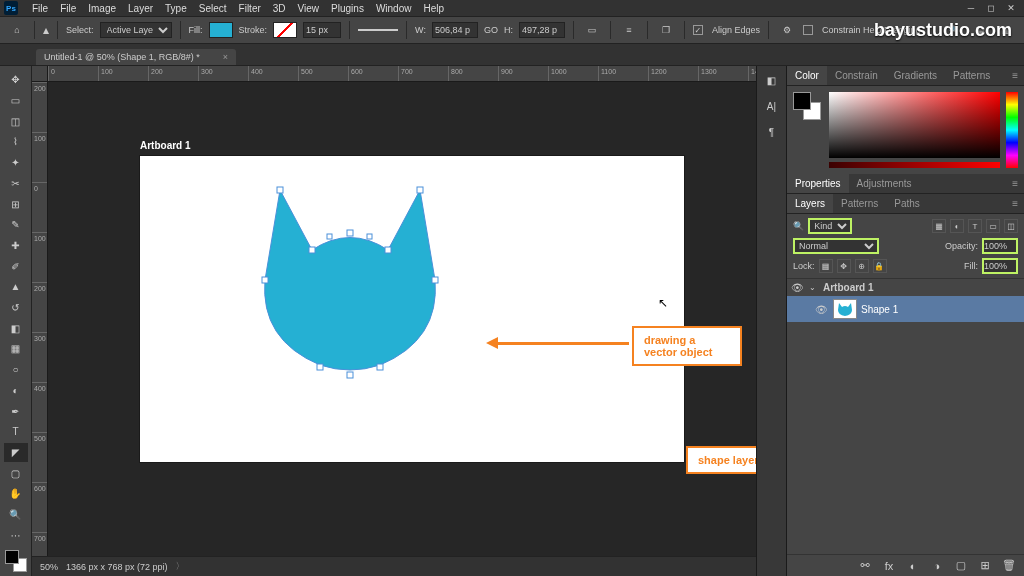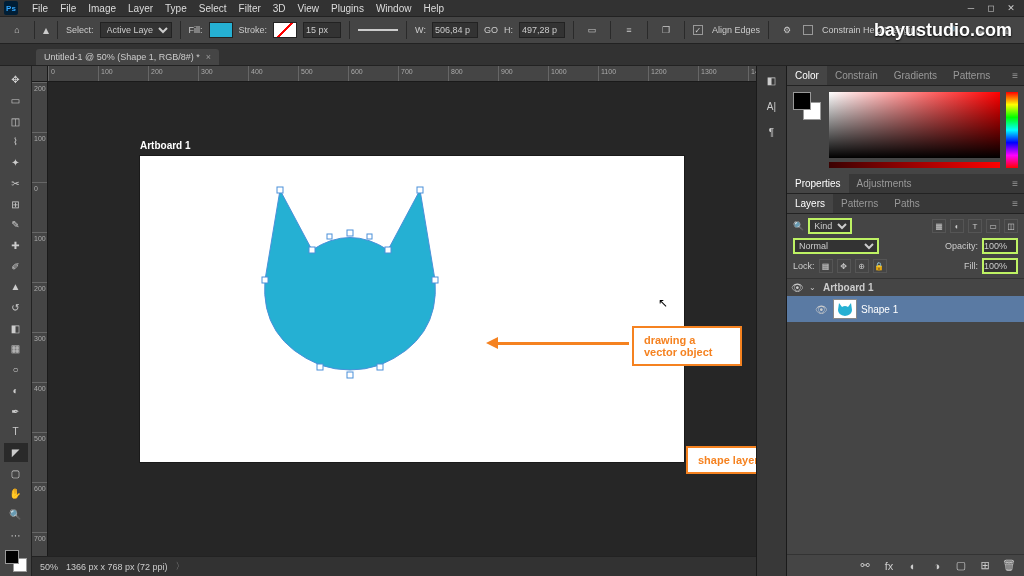--- a/index.html
+++ b/index.html
@@ -23,21 +23,21 @@
 .options-bar .fill-swatch { background: #25b0d3; }
 .options-bar .stroke-swatch { background: linear-gradient(135deg, #fff 45%, #f00 45%, #f00 55%, #fff 55%); }
 .options-bar .icon-btn { width: 20px; height: 16px; display: flex; align-items: center; justify-content: center; color: #ccc; }
 .options-bar .line-preview { width: 40px; height: 2px; background: #ccc; }
 .options-bar .check { width: 10px; height: 10px; border: 1px solid #999; display: inline-flex; align-items: center; justify-content: center; margin-right: 3px; font-size: 8px; }
 
 .watermark { position: absolute; top: 20px; right: 12px; font-size: 18px; font-weight: bold; color: #fff; text-shadow: 0 1px 2px #000; z-index: 100; }
 
 
 .doc-tab-bar { height: 22px; background: #323232; display: flex; align-items: flex-end; padding-left: 36px; border-bottom: 1px solid #222; }
-.doc-tab { background: #454545; padding: 3px 8px; font-size: 9px; color: #ccc; border-top-left-radius: 3px; border-top-right-radius: 3px; display: flex; align-items: center; gap: 6px; }
+.doc-tab { background: #454545; padding: 3px 8px; font-size: 9px; color: #ccc; border-top-left-radius: 3px; border-top-right-radius: 3px; display: flex; align-items: center; gap: 23px; }
 .doc-tab .close { color: #999; font-size: 9px; }
 
 
 .main { flex: 1; display: flex; overflow: hidden; }
 
 
 .toolbar { width: 32px; background: #454545; display: flex; flex-direction: column; align-items: center; padding: 4px 0; gap: 1px; border-right: 1px solid #222; }
 .tool { width: 24px; height: 20px; display: flex; align-items: center; justify-content: center; color: #ccc; position: relative; }
 .tool.active { background: #2a2a2a; }
 .toolbar .fgbg { width: 22px; height: 22px; position: relative; margin-top: 4px; }

